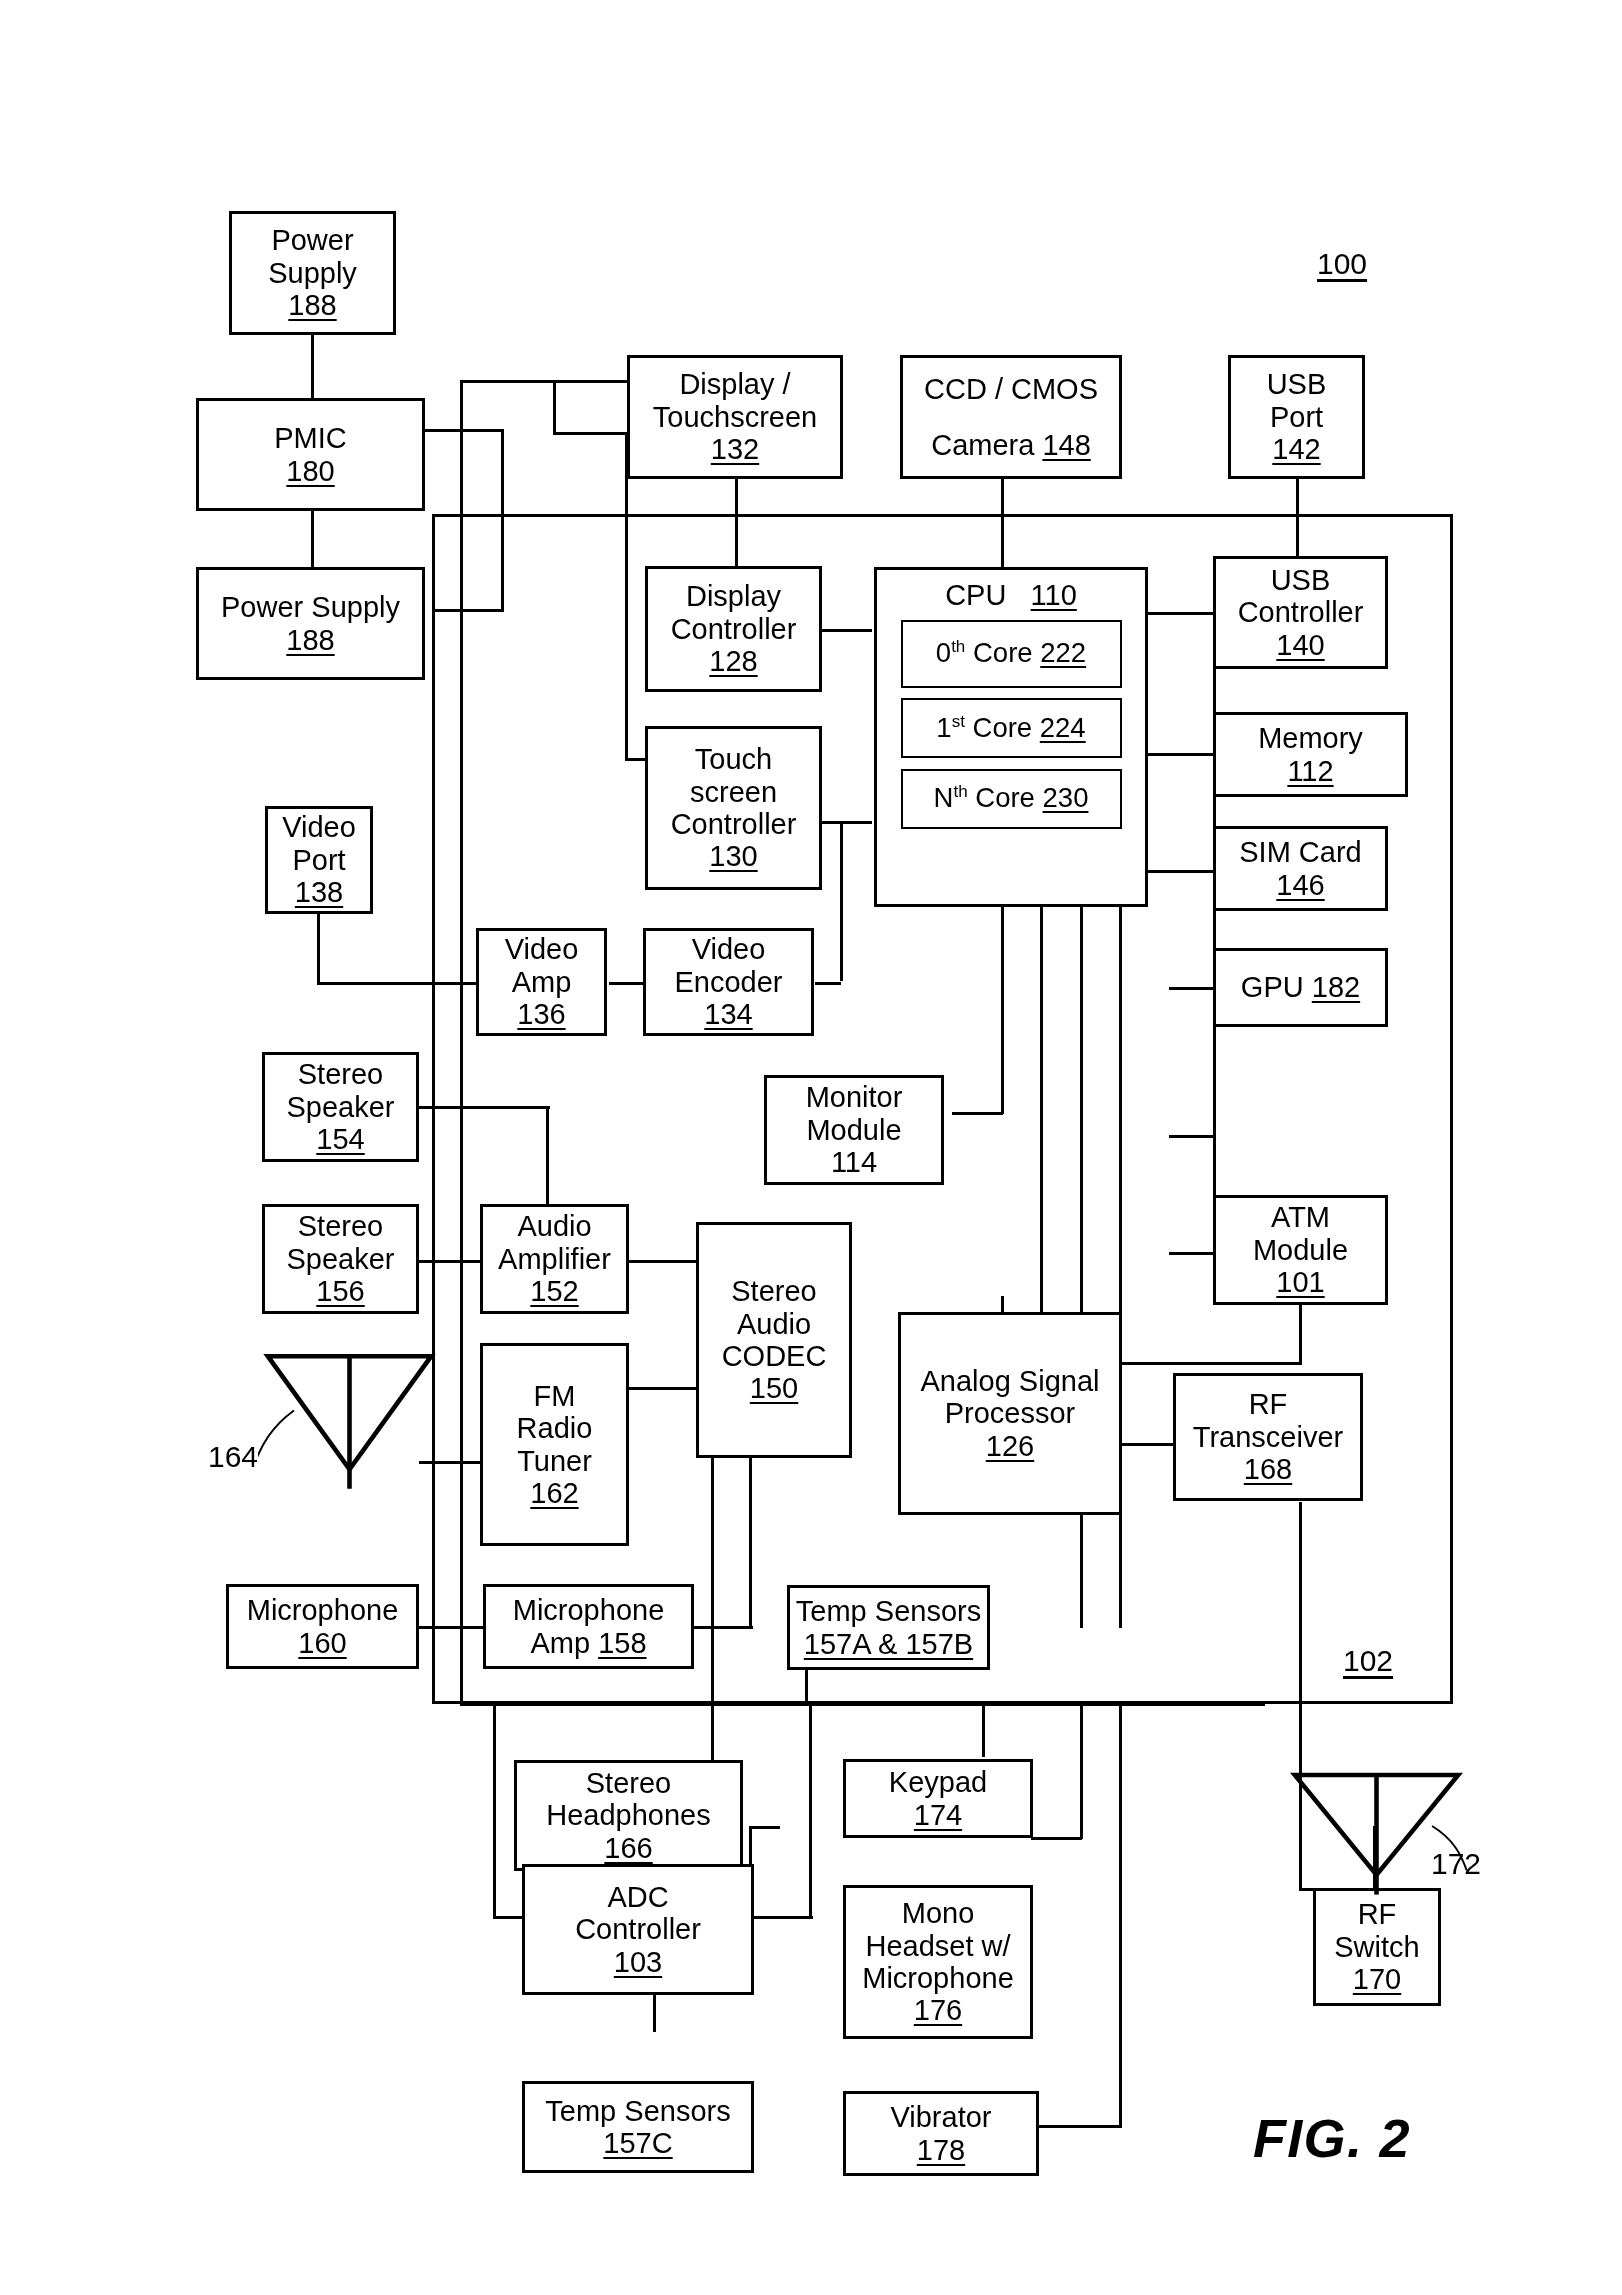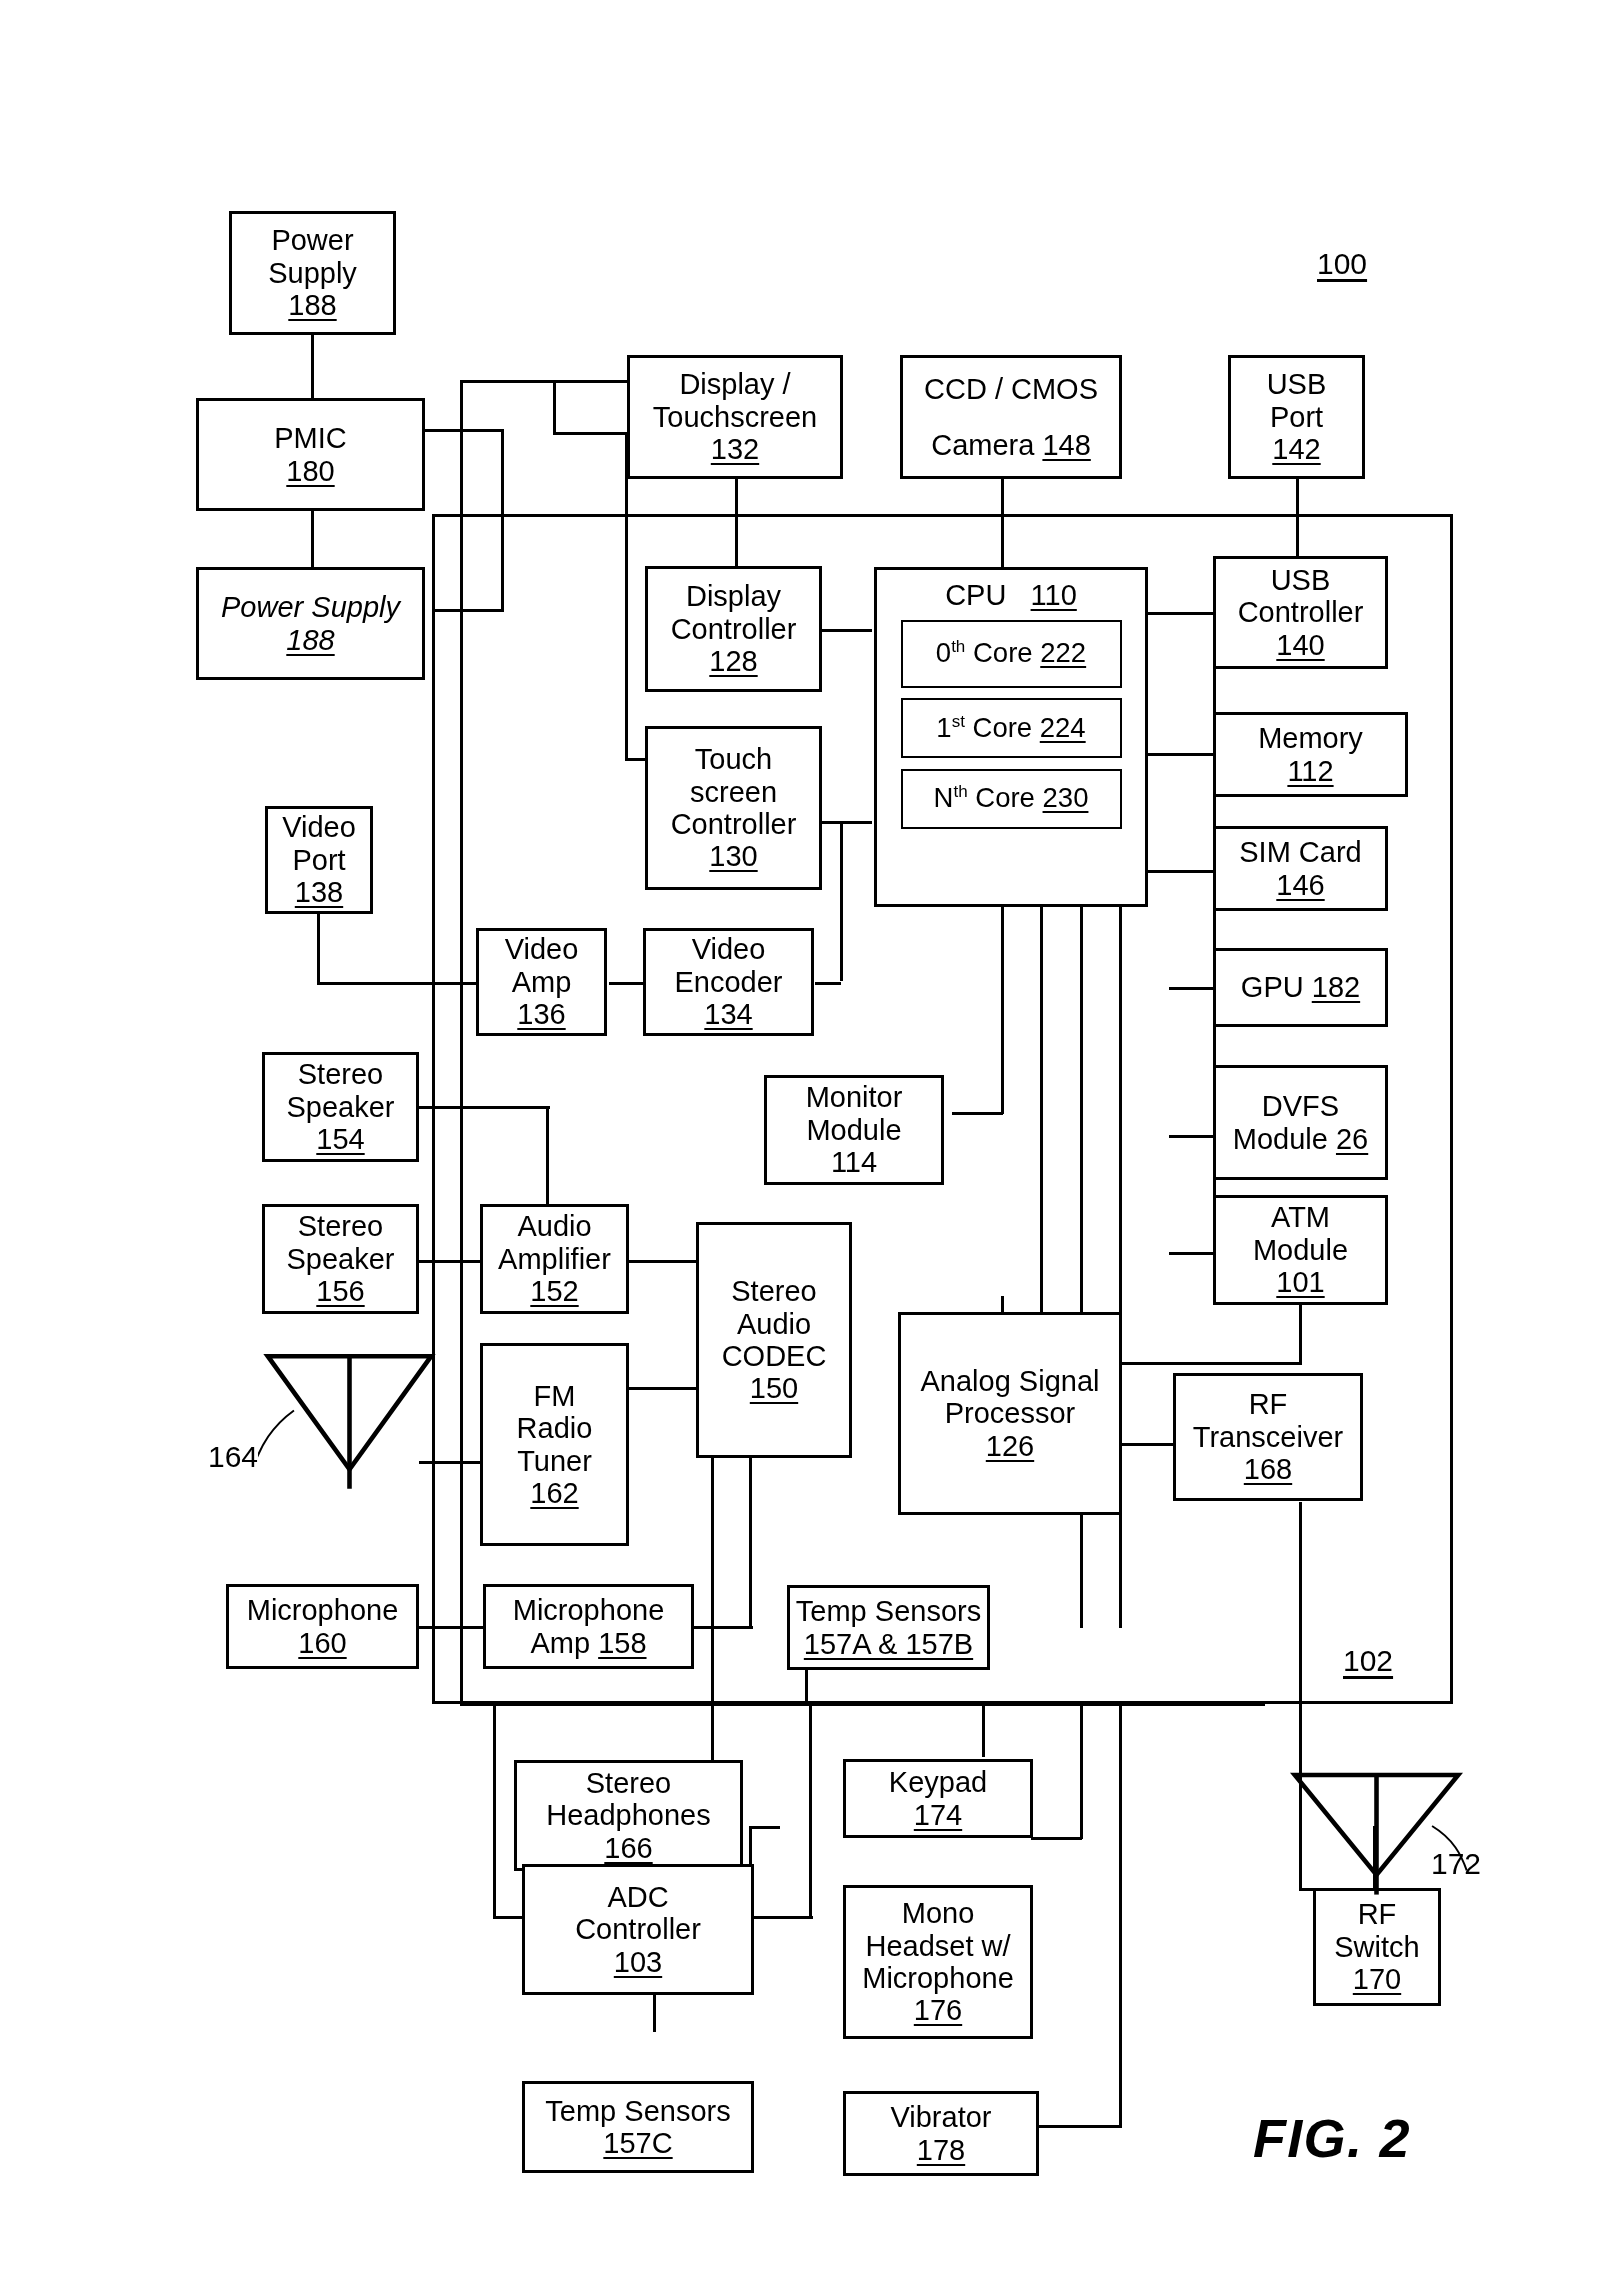--- a/index.html
+++ b/index.html
@@ -193,21 +193,21 @@
     <span class="ln">Power</span>
     <span class="ln">Supply</span>
     <span class="ln num">188</span>
   </div>
 
   <div class="box" style="left:196px;top:398px;width:229px;height:113px;">
     <span class="ln">PMIC</span>
     <span class="ln num">180</span>
   </div>
 
-  <div class="box" style="left:196px;top:567px;width:229px;height:113px;font-style:italic;">
+  <div class="box" style="left:196px;top:567px;width:229px;height:113px;">
     <span class="ln">Power Supply</span>
     <span class="ln num">188</span>
   </div>
 
   <div class="box" style="left:627px;top:355px;width:216px;height:124px;">
     <span class="ln">Display /</span>
     <span class="ln">Touchscreen</span>
     <span class="ln num">132</span>
   </div>
 
@@ -306,26 +306,20 @@
     <span class="ln">Speaker</span>
     <span class="ln num">154</span>
   </div>
 
   <div class="box" style="left:764px;top:1075px;width:180px;height:110px;">
     <span class="ln">Monitor</span>
     <span class="ln">Module</span>
     <span class="ln nound">114</span>
   </div>
 
-  <div class="box" style="left:1213px;top:1065px;width:175px;height:115px;">
-    <span class="ln">DVFS</span>
-    <span class="ln">
-      <span>Module </span><span class="num">26</span>
-    </span>
-  </div>
 
   <div class="box" style="left:262px;top:1204px;width:157px;height:110px;">
     <span class="ln">Stereo</span>
     <span class="ln">Speaker</span>
     <span class="ln num">156</span>
   </div>
 
   <div class="box" style="left:480px;top:1204px;width:149px;height:110px;">
     <span class="ln">Audio</span>
     <span class="ln">Amplifier</span>

